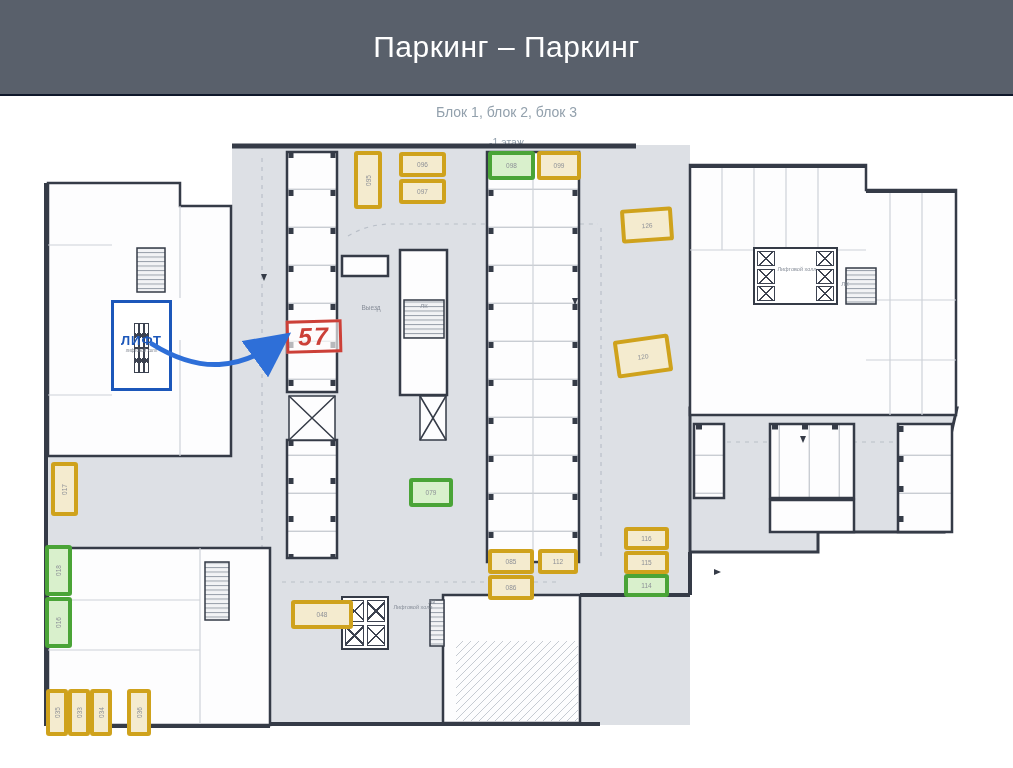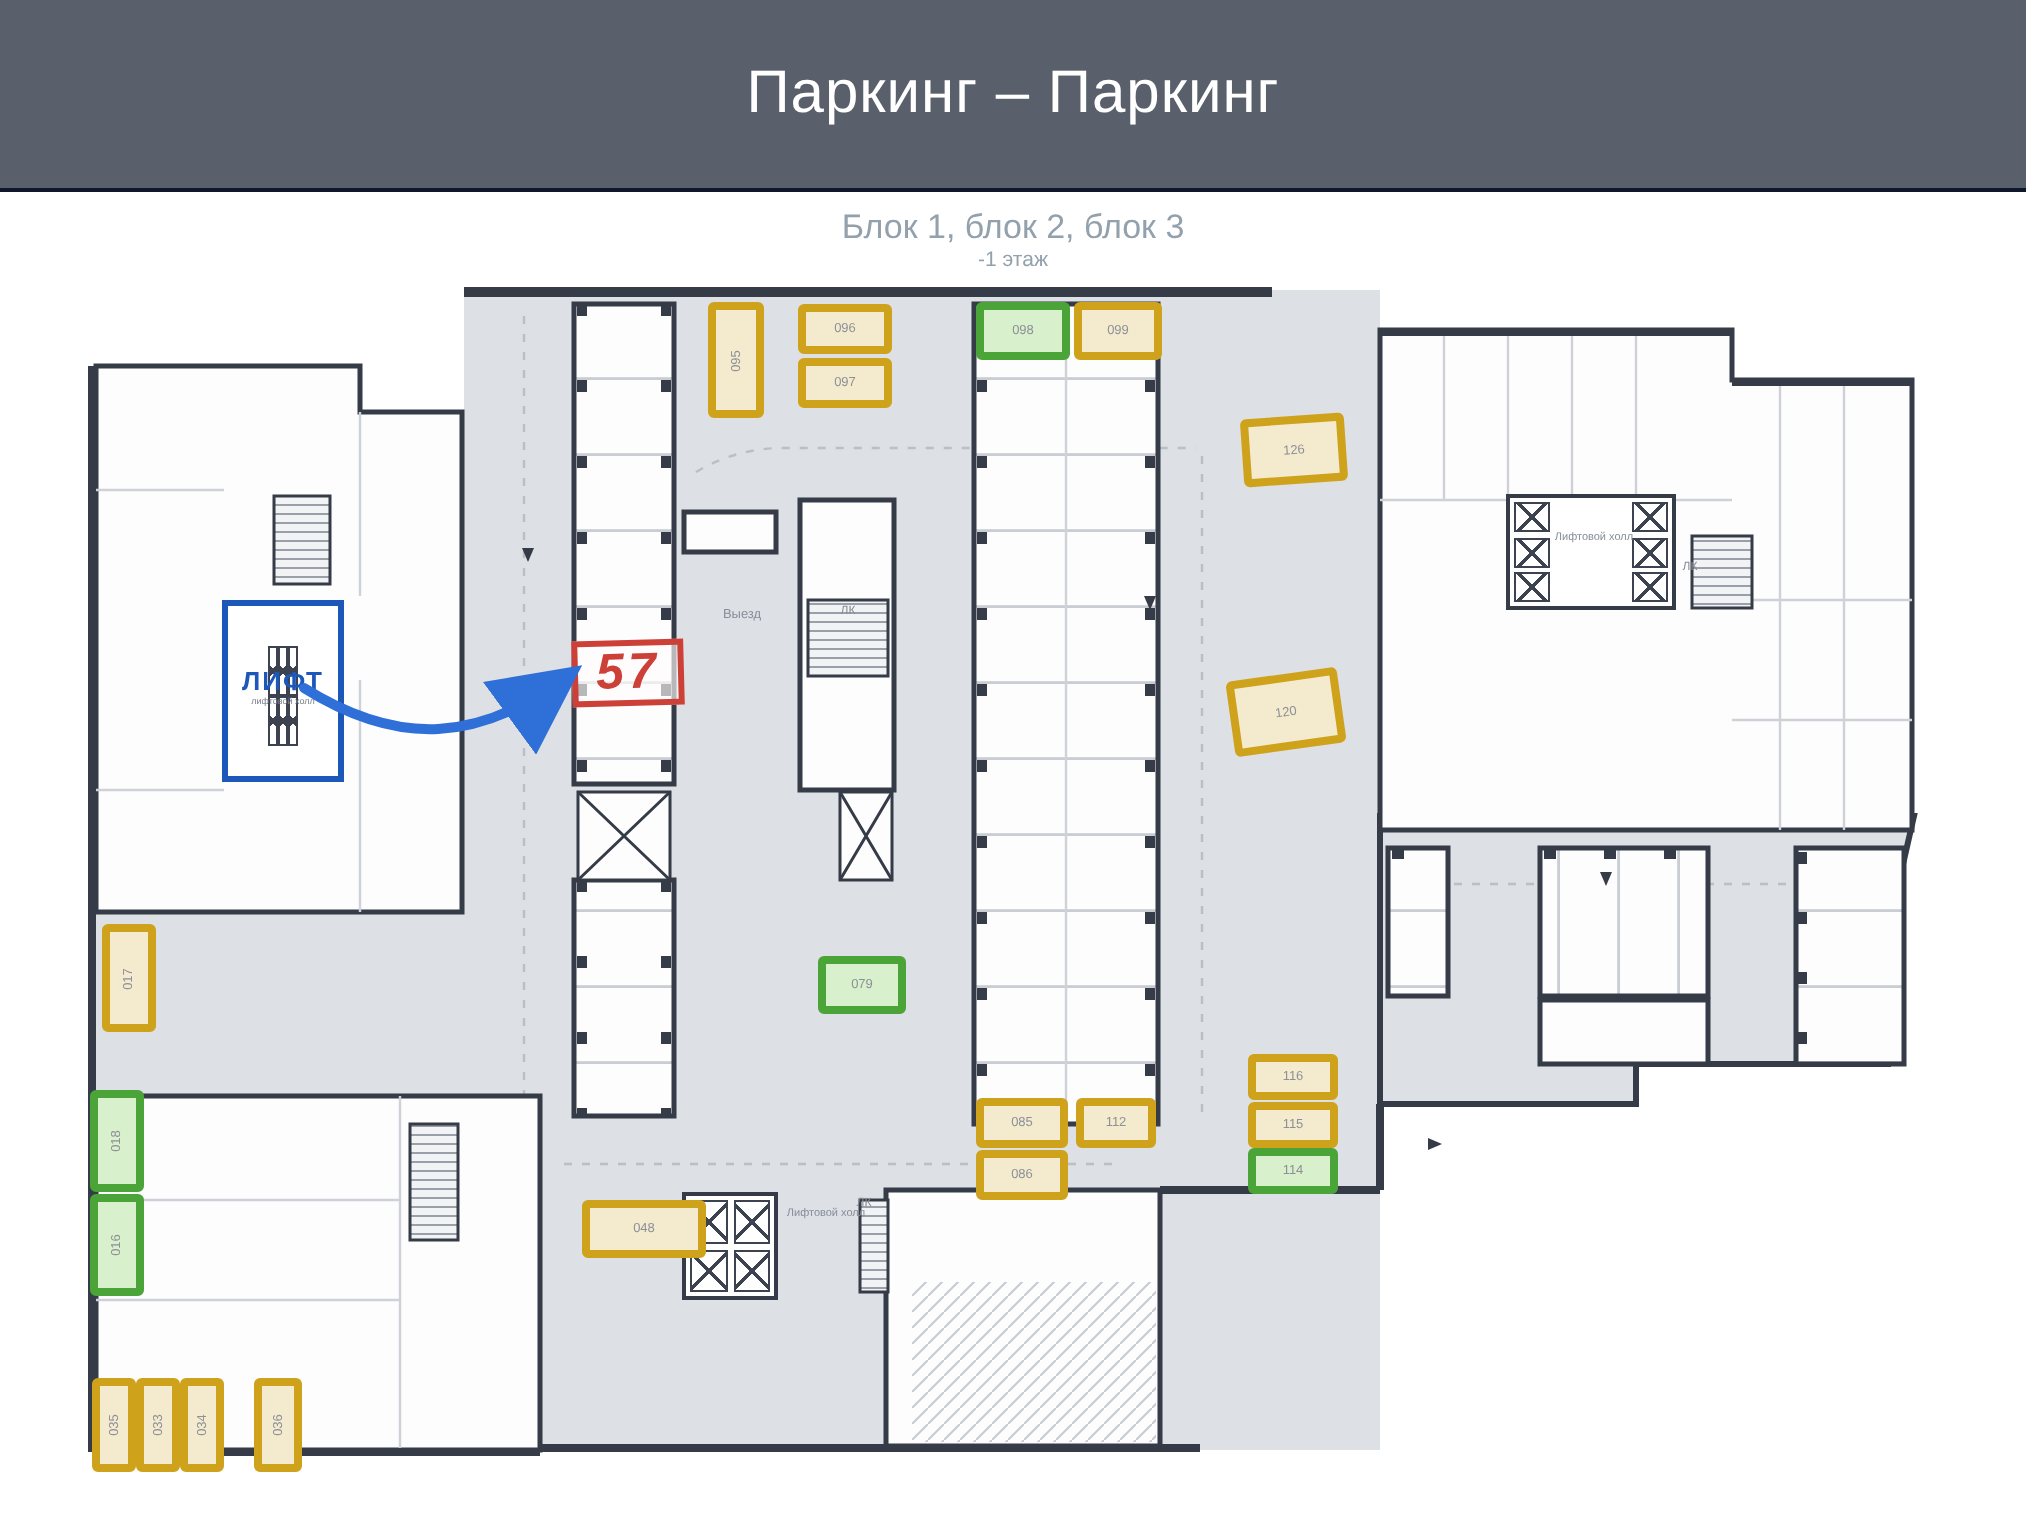--- a/index.html
+++ b/index.html
@@ -4,22 +4,22 @@
 <style>
   html,body{margin:0;padding:0;background:#fff;}
   #stage{position:relative;width:1013px;height:768px;overflow:hidden;
          font-family:"Liberation Sans",sans-serif;background:#fff;}
 
   
   #hdr{position:absolute;left:0;top:0;width:100%;height:94px;background:#59606b;
        border-bottom:2px solid #0f172a;display:flex;align-items:center;justify-content:center;}
   #hdr .t{color:#fff;font-size:30px;font-weight:400;letter-spacing:.5px;}
   #sub{position:absolute;left:0;top:104px;width:100%;text-align:center;color:#93a1ad;}
-  #sub .l1{font-size:17px;}
-  #sub .l2{font-size:10.5px;margin-top:0;}
+  #sub .l1{font-size:14px;}
+  #sub .l2{font-size:10.5px;margin-top:16px;}
 
   
   #plan{position:absolute;left:0;top:0;z-index:1;}
 
   
   .plbl{position:absolute;z-index:3;color:#868d98;text-align:center;pointer-events:none;}
 
   
   .spot{position:absolute;z-index:3;box-sizing:border-box;border:4px solid #cfa21c;
         background:#f4ebcf;border-radius:3px;display:flex;align-items:center;

